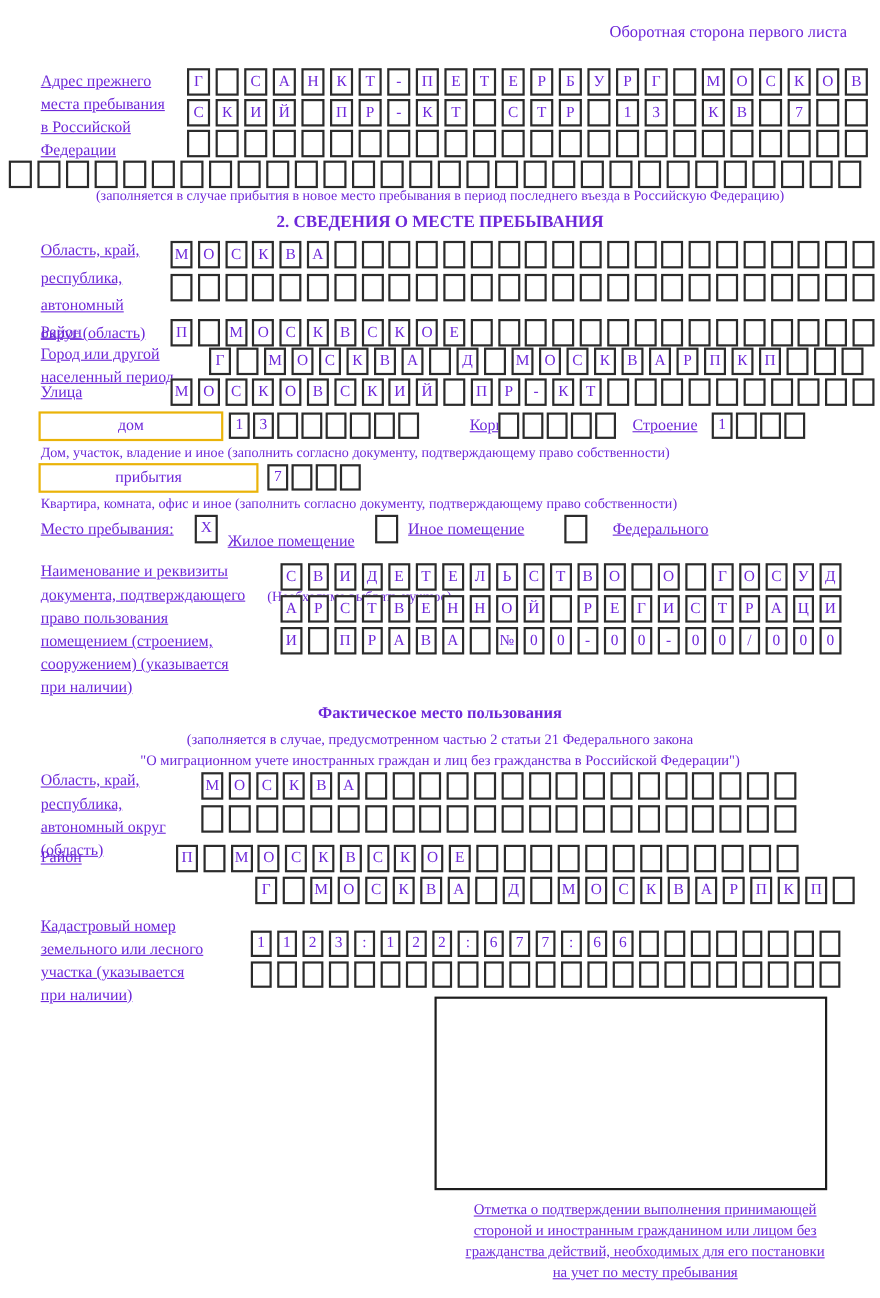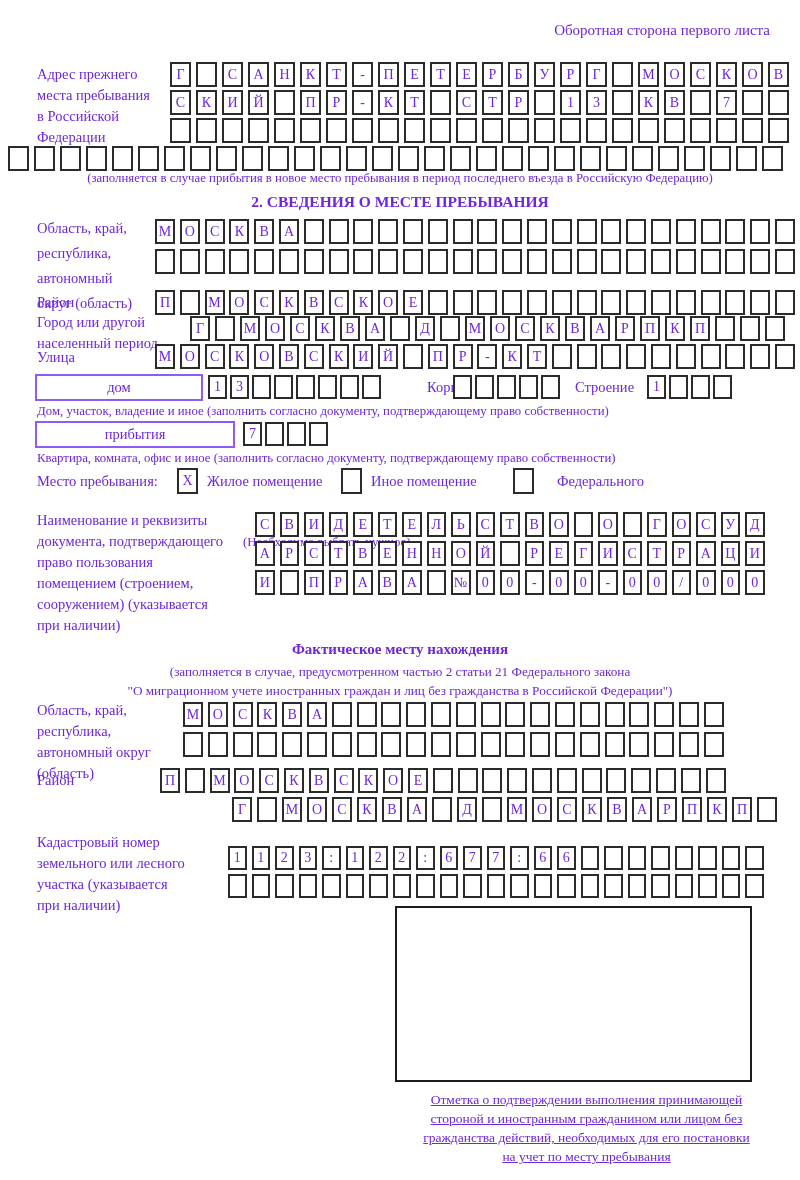--- a/index.html
+++ b/index.html
@@ -1,40 +1,40 @@
 <!DOCTYPE html>
 <html><head>
 <meta charset="utf-8">
 <style>
   html,body{margin:0;padding:0;background:#fff;}
   .page{
     position:relative;width:800px;height:1180px;margin:0 auto;background:#fff;
     font-family:"Liberation Serif","DejaVu Serif",serif;color:#6d28d9;overflow:hidden;
   }
   .abs{position:absolute;}
-  .lbl{font-size:14.5px;line-height:21px;white-space:pre-line;}
+  .lbl{font-size:14.5px;line-height:21px;white-space:pre-line;text-decoration:underline;}
   .lbl.lh25{line-height:25px;}
   .caption{font-size:12.8px;}
   .center{left:0;width:100%;text-align:center;}
   .title{font-weight:bold;font-size:15.5px;}
   .note{font-size:15px;}
   
   .cells{position:absolute;display:flex;gap:5px;}
   .cell{
     box-sizing:border-box;flex:0 0 auto;width:21px;height:25px;background:#fff;
     border:2px solid #2b2b2b;display:flex;align-items:center;justify-content:center;
     font-size:14px;line-height:1;
   }
   .cells.s2{gap:4.8px;}    .cells.s2 .cell{width:20px;}
   .cells.c24{gap:5px;}     .cells.c24 .cell{width:20px;}
   .cells.doc{gap:5px;}     .cells.doc .cell{width:19.5px;}
   .cells.cad{gap:5px;}     .cells.cad .cell{width:18.5px;height:24px;}
   .cells.house{gap:3px;}   .cells.house .cell{width:19px;height:24px;}
   .widebox{
-    position:absolute;box-sizing:border-box;border:2px solid #8b5cf6;height:27px;
+    position:absolute;box-sizing:border-box;border:2px solid #eab308;height:27px;
     display:flex;align-items:center;justify-content:center;font-size:14.5px;background:#fff;
   }
   .checkbox{
     position:absolute;box-sizing:border-box;width:21px;height:26px;border:2px solid #2b2b2b;
     display:flex;align-items:center;justify-content:center;font-size:14px;background:#fff;
   }
   .stamp{
     position:absolute;box-sizing:border-box;border:2px solid #1d1d1d;background:#fff;
   }
   .stampcap{font-size:13.5px;line-height:19px;text-align:center;white-space:pre-line;}
@@ -346,21 +346,21 @@
   <div class="cells house" style="left:243px;top:422px;">
       <span class="cell">7</span>
       <span class="cell"></span>
       <span class="cell"></span>
       <span class="cell"></span>
     </div>
   <div class="abs caption" style="left:37px;top:451px;">Квартира, комната, офис и иное (заполнить согласно документу, подтверждающему право собственности)</div>
 
   <div class="abs lbl" style="left:37px;top:471px;">Место пребывания:</div>
   <div class="checkbox" style="left:177px;top:468px;">X</div>
-  <div class="abs lbl" style="left:207px;top:471px;">Жилое помещение</div>
+  <div class="abs lbl" style="left:207px;top:482px;">Жилое помещение</div>
   <div class="checkbox" style="left:341px;top:468px;"></div>
   <div class="abs lbl" style="left:371px;top:471px;">Иное помещение</div>
   <div class="checkbox" style="left:513px;top:468px;"></div>
   <div class="abs lbl" style="left:557px;top:471px;">Федерального</div>
   <div class="abs caption" style="left:243px;top:495px;margin-top:40px;">(Необходимо выбрать нужное)</div>
 
   <div class="abs lbl" style="left:37px;top:510px;width:200px;">Наименование и реквизиты
 документа, подтверждающего
 право пользования
 помещением (строением,
@@ -429,21 +429,21 @@
       <span class="cell">0</span>
       <span class="cell">-</span>
       <span class="cell">0</span>
       <span class="cell">0</span>
       <span class="cell">/</span>
       <span class="cell">0</span>
       <span class="cell">0</span>
       <span class="cell">0</span>
     </div>
 
-  <div class="abs title center" style="top:641px;font-size:15px;">Фактическое месту нахождения</div>
+  <div class="abs title center" style="top:641px;font-size:15px;">Фактическое место пользования</div>
   <div class="abs caption center" style="top:664px;font-size:13.2px;">(заполняется в случае, предусмотренном частью 2 статьи 21 Федерального закона</div>
   <div class="abs caption center" style="top:683px;font-size:13.2px;">"О миграционном учете иностранных граждан и лиц без гражданства в Российской Федерации")</div>
 
   <div class="abs lbl" style="left:37px;top:700px;width:150px;">Область, край,
 республика,
 автономный округ
 (область)</div>
   <div class="cells s2" style="left:183px;top:702px;">
       <span class="cell">М</span>
       <span class="cell">О</span>

